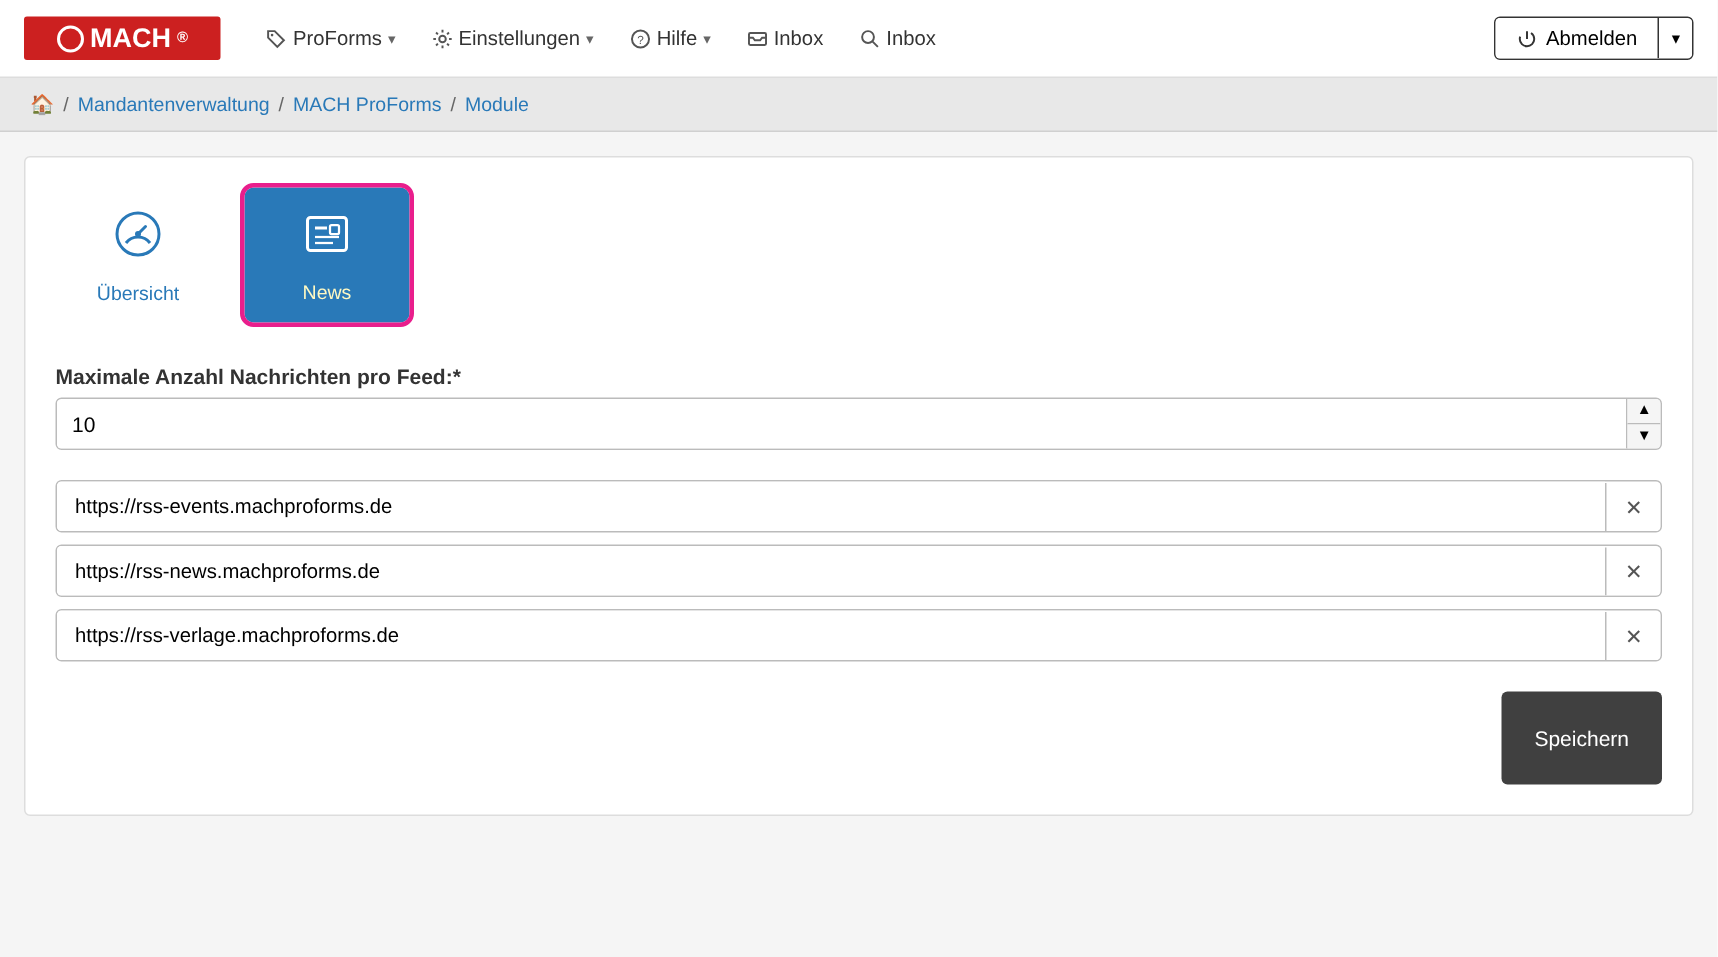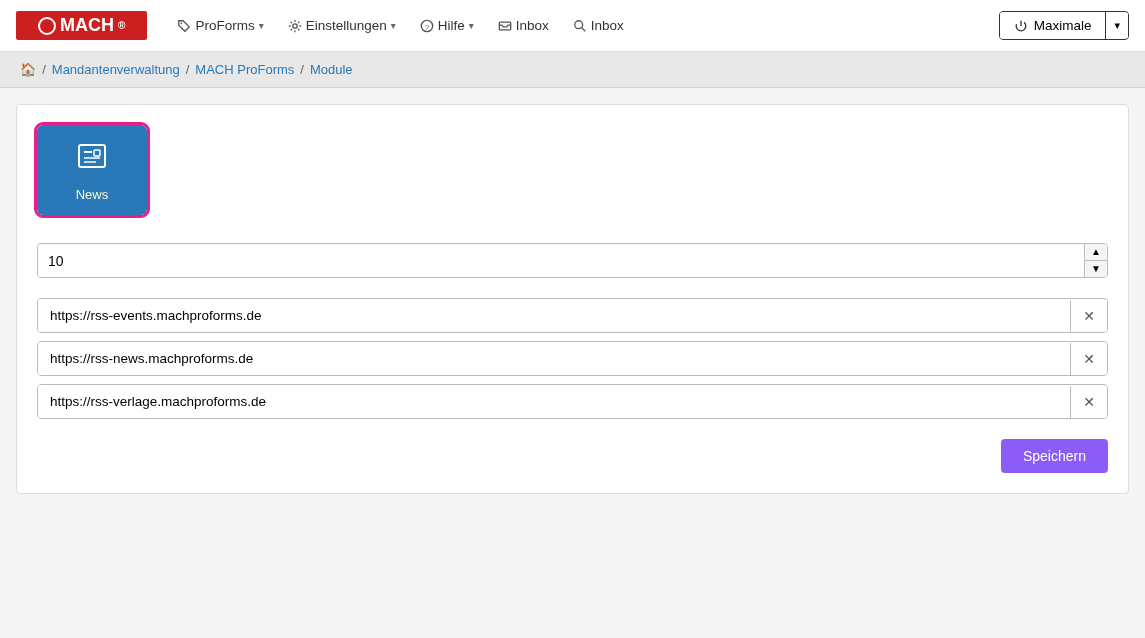--- a/index.html
+++ b/index.html
@@ -223,25 +223,25 @@
       font-size: 14px;
       color: #555;
     }
 
     .save-row {
       display: flex;
       justify-content: flex-end;
       margin-top: 20px;
     }
     .save-btn {
-      background: #8b5cf6;
+      background: #404040;
       color: #fff;
       border: none;
       border-radius: 4px;
-      padding: 9px 22px;
+      padding: 23px 22px;
       font-size: 14px;
       cursor: pointer;
       font-weight: 500;
     }
   </style>
 </head>
 <body>
 
 <nav class="topnav">
   <div class="logo-area">
@@ -296,57 +296,69 @@
   </div>
 
   <div class="nav-separator"></div>
 
   <div class="logout-btn-group">
     <button class="logout-btn-main">
       <svg width="14" height="14" viewBox="0 0 16 16" fill="none">
         <circle cx="8" cy="8" r="5.5" stroke="#333" stroke-width="1.5" stroke-dasharray="22 10" stroke-dashoffset="3"></circle>
         <line x1="8" y1="2" x2="8" y2="8" stroke="#333" stroke-width="1.5"></line>
       </svg>
-      <span>Maximale</span>
+      <span>Abmelden</span>
     </button>
     <button class="logout-btn-arrow">▾</button>
   </div>
 </nav>
 
 <div class="breadcrumb-bar">
   <span class="breadcrumb-home">🏠</span>
   <span class="sep">/</span>
   <a>Mandantenverwaltung</a>
   <span class="sep">/</span>
   <a>MACH ProForms</a>
   <span class="sep">/</span>
   <a>Module</a>
 </div>
 
 <div class="main-content">
 
   
   <div class="module-cards">
 
+    <div class="module-card inactive">
+      <div class="card-icon">
+        <svg width="36" height="36" viewBox="0 0 36 36" fill="none">
+          <circle cx="18" cy="18" r="14" stroke="#2979b8" stroke-width="2" fill="none"></circle>
+          <path d="M10 24 A10 10 0 0 1 26 24" stroke="#2979b8" stroke-width="2" fill="none"></path>
+          <line x1="18" y1="18" x2="23" y2="13" stroke="#2979b8" stroke-width="2" stroke-linecap="round"></line>
+          <circle cx="18" cy="18" r="2" fill="#2979b8"></circle>
+        </svg>
+      </div>
+      <span class="card-label">Übersicht</span>
+    </div>
 
     <div class="module-card active">
       <div class="card-icon">
         <svg width="36" height="36" viewBox="0 0 36 36" fill="none">
           <rect x="5" y="7" width="26" height="22" rx="2" stroke="white" stroke-width="2" fill="none"></rect>
           <line x1="10" y1="14" x2="18" y2="14" stroke="white" stroke-width="2"></line>
           <rect x="20" y="12" width="6" height="6" rx="1" stroke="white" stroke-width="1.5" fill="none"></rect>
           <line x1="10" y1="20" x2="26" y2="20" stroke="white" stroke-width="1.5"></line>
           <line x1="10" y1="24" x2="22" y2="24" stroke="white" stroke-width="1.5"></line>
         </svg>
       </div>
       <span class="card-label">News</span>
     </div>
   </div>
 
   
+  <label class="form-label">Maximale Anzahl Nachrichten pro Feed:*</label>
   <div class="form-input-row">
     <input type="number" value="10" style="">
     <div class="spinner-btns">
       <button>▲</button>
       <button>▼</button>
     </div>
   </div>
 
   
 

